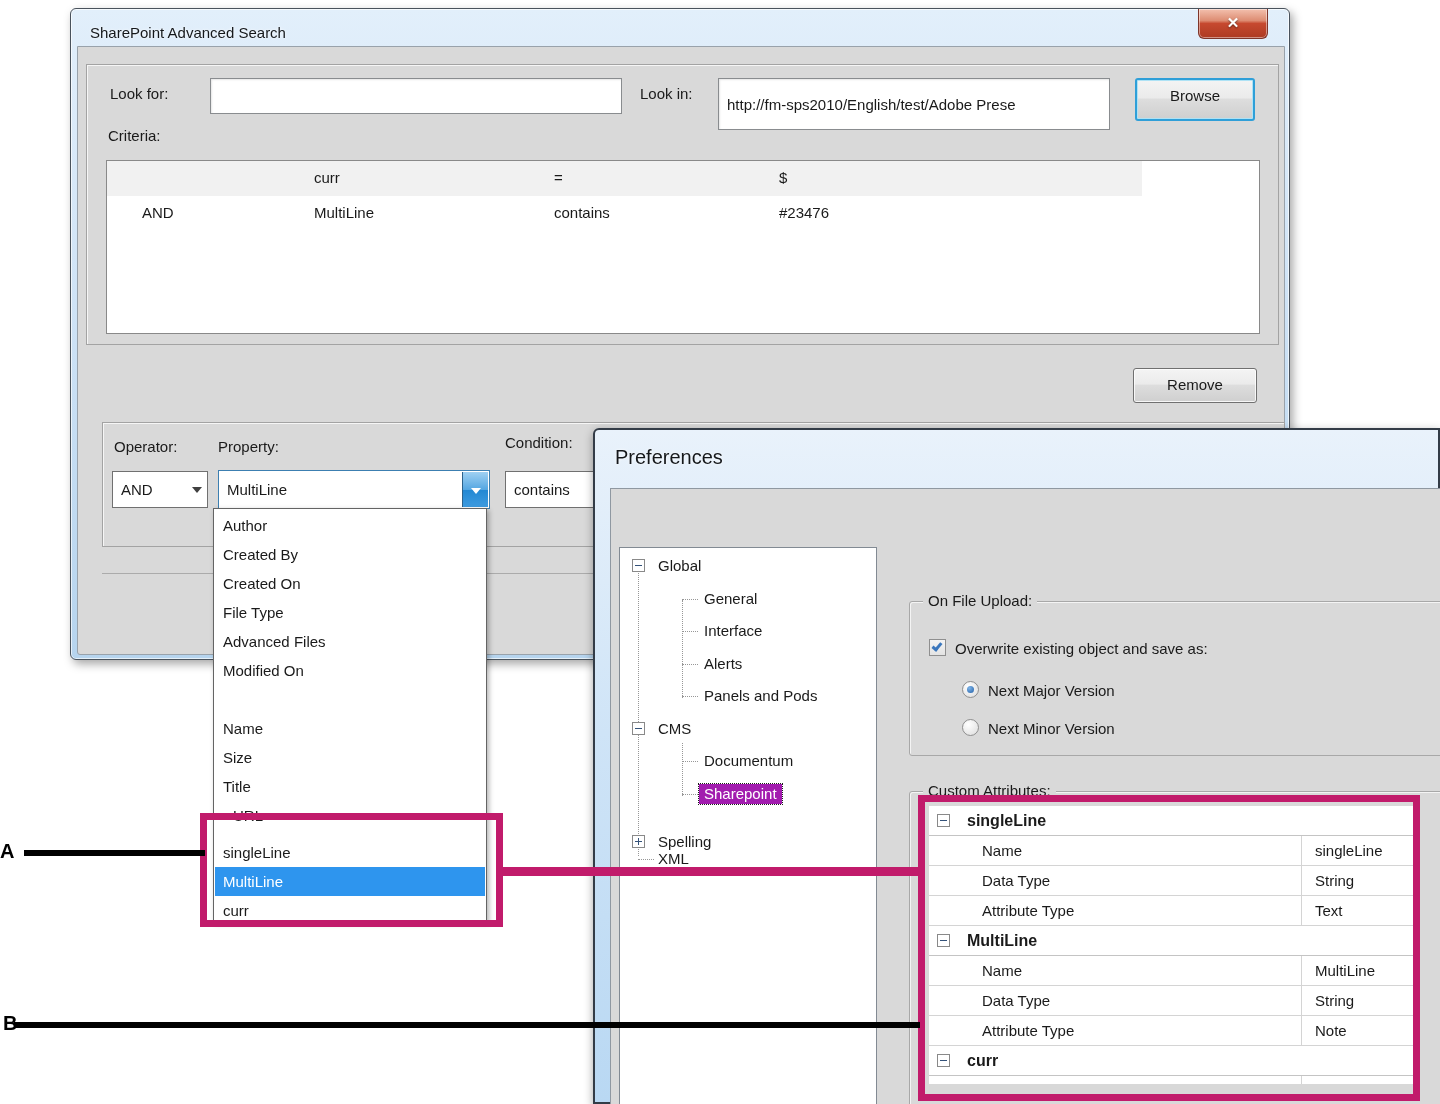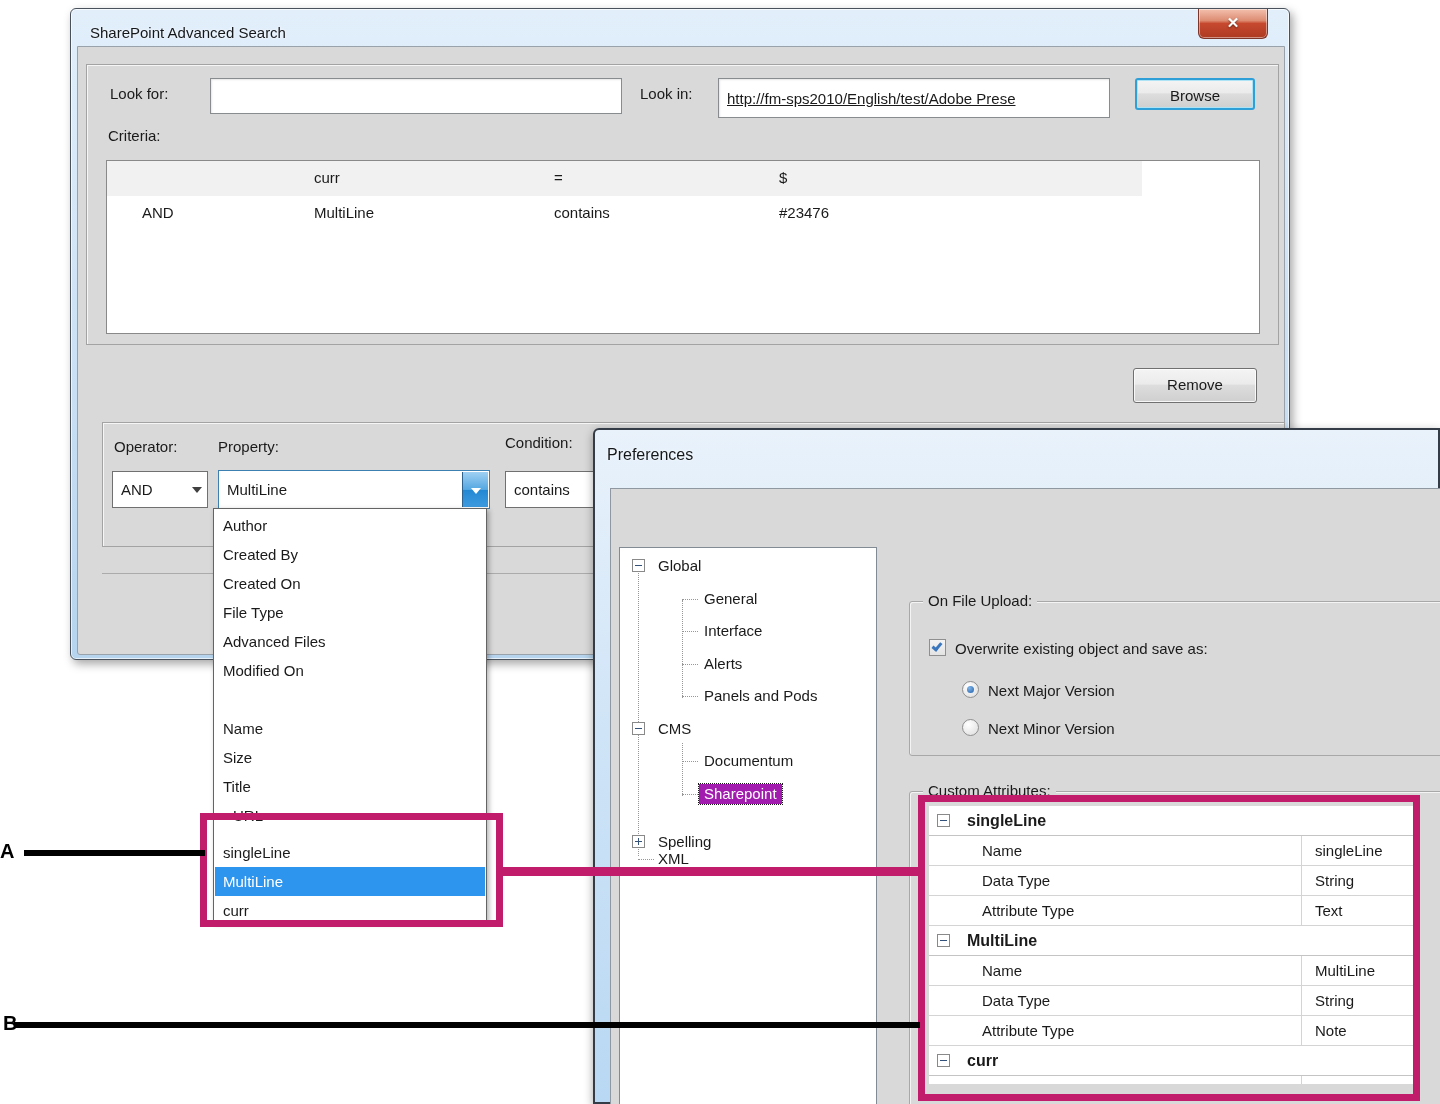--- a/index.html
+++ b/index.html
@@ -119,23 +119,23 @@
     </div>
 
     <div class="dlg-body" style="left:6px; top:37px; width:1208px; height:609px;">
 
       <div class="frame" style="left:8px; top:17px; width:1193px; height:281px;"></div>
 
       <div class="lbl" style="left:32px; top:38px;">Look for:</div>
       <div class="tb" style="left:132px; top:31px; width:412px; height:36px;"></div>
 
       <div class="lbl" style="left:562px; top:38px;">Look in:</div>
-      <div class="tb" style="left:640px; top:31px; width:392px; height:40px;text-decoration:underline;">http://fm-sps2010/English/test/Adobe Prese</div>
-
-      <div class="btn focus" style="left:1057px; top:31px; width:120px; height:32px;">
+      <div class="tb" style="left:640px; top:31px; width:392px; height:52px;">http://fm-sps2010/English/test/Adobe Prese</div>
+
+      <div class="btn focus" style="left:1057px; top:31px; width:120px; height:43px;">
         <span>Browse</span>
       </div>
 
       <div class="lbl" style="left:30px; top:80px;">Criteria:</div>
 
       <div class="crit" style="left:28px; top:113px; width:1154px; height:174px;">
         <div class="ct-row ct-r">
           <div class="shade"></div>
           <div class="shade">curr</div>
           <div class="shade">=</div>
@@ -190,21 +190,21 @@
     <div class="ddl-item" style="top:205px;">Name</div>
     <div class="ddl-item" style="top:234px;">Size</div>
     <div class="ddl-item" style="top:263px;">Title</div>
     <div class="ddl-item" style="top:292px;margin-left:10px;">URL</div>
     <div class="ddl-item" style="top:329px;">singleLine</div>
     <div class="ddl-item sel" style="top:358px;">MultiLine</div>
     <div class="ddl-item" style="top:387px;">curr</div>
   </div>
 
   <div class="dlg pref-frame" style="left:593px; top:428px; width:847px; height:676px; z-index:30; border-radius:6px 0 0 0;">
-    <div class="dlg-title" style="left:12px; top:16px; font-size:16px;">Preferences</div>
+    <div class="dlg-title" style="left:20px; top:16px; font-size:20px;">Preferences</div>
 
     <div class="pref-inner" style="left:15px; top:58px; width:832px; height:618px;">
 
       <div class="treepanel" style="left:8px; top:58px; width:258px; height:560px;">
         <div class="dot-v" style="left:18px; top:22px; height:286px;"></div>
         <div class="dot-v" style="left:62px; top:52px; height:98px;"></div>
         <div class="dot-v" style="left:62px; top:195px; height:53px;"></div>
 
         <div class="tree-row" style="top:8px;">
           <span class="pm" style="left:12px; top:3px;"></span>

